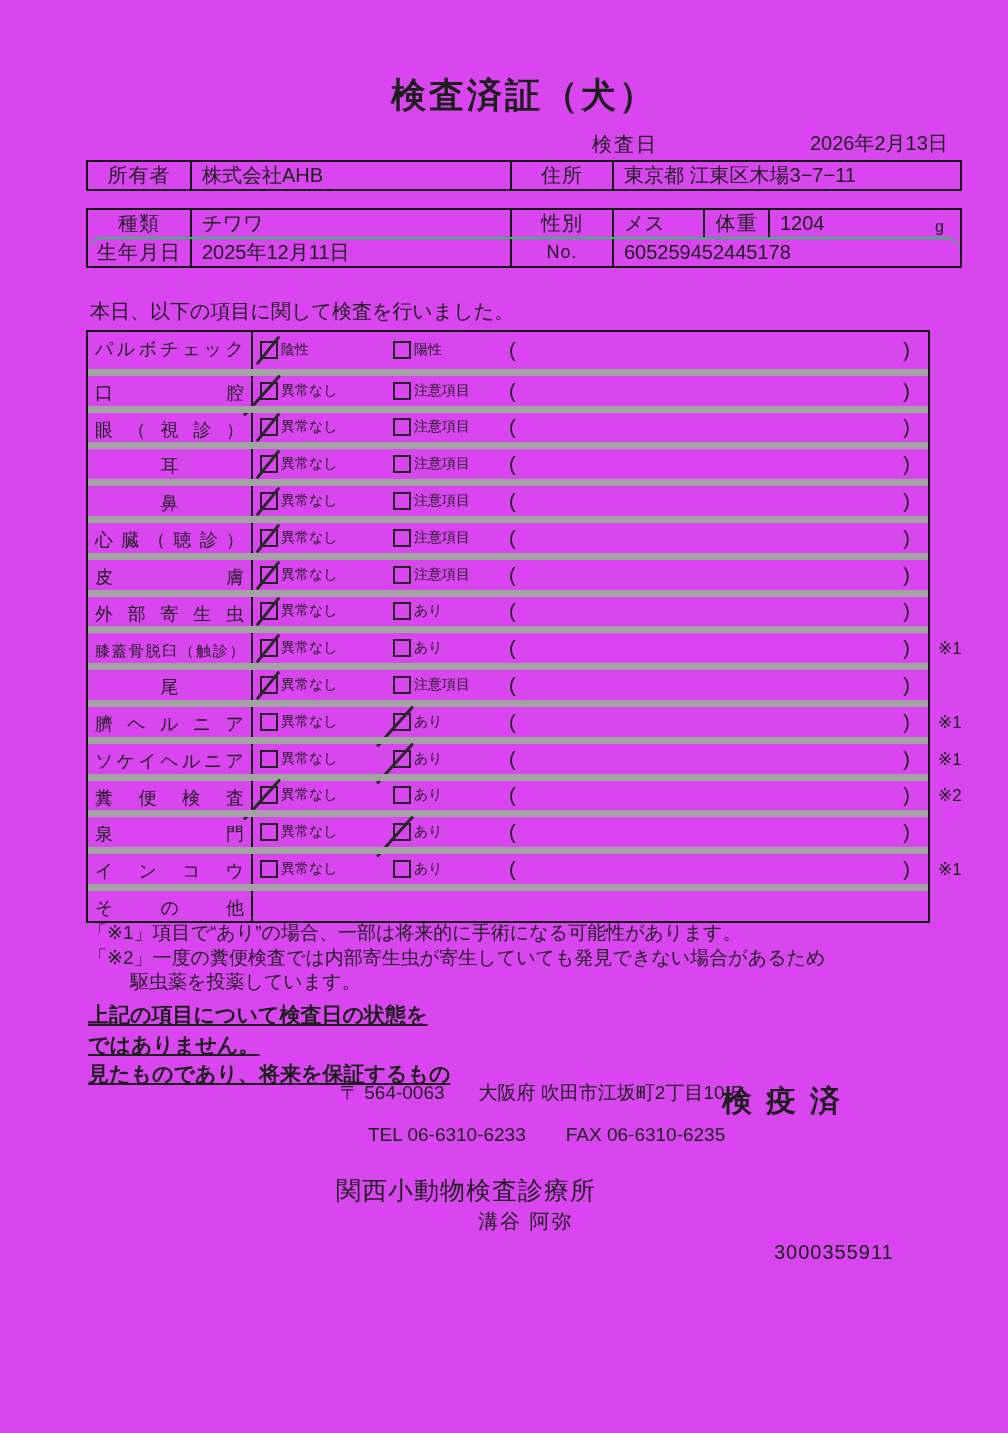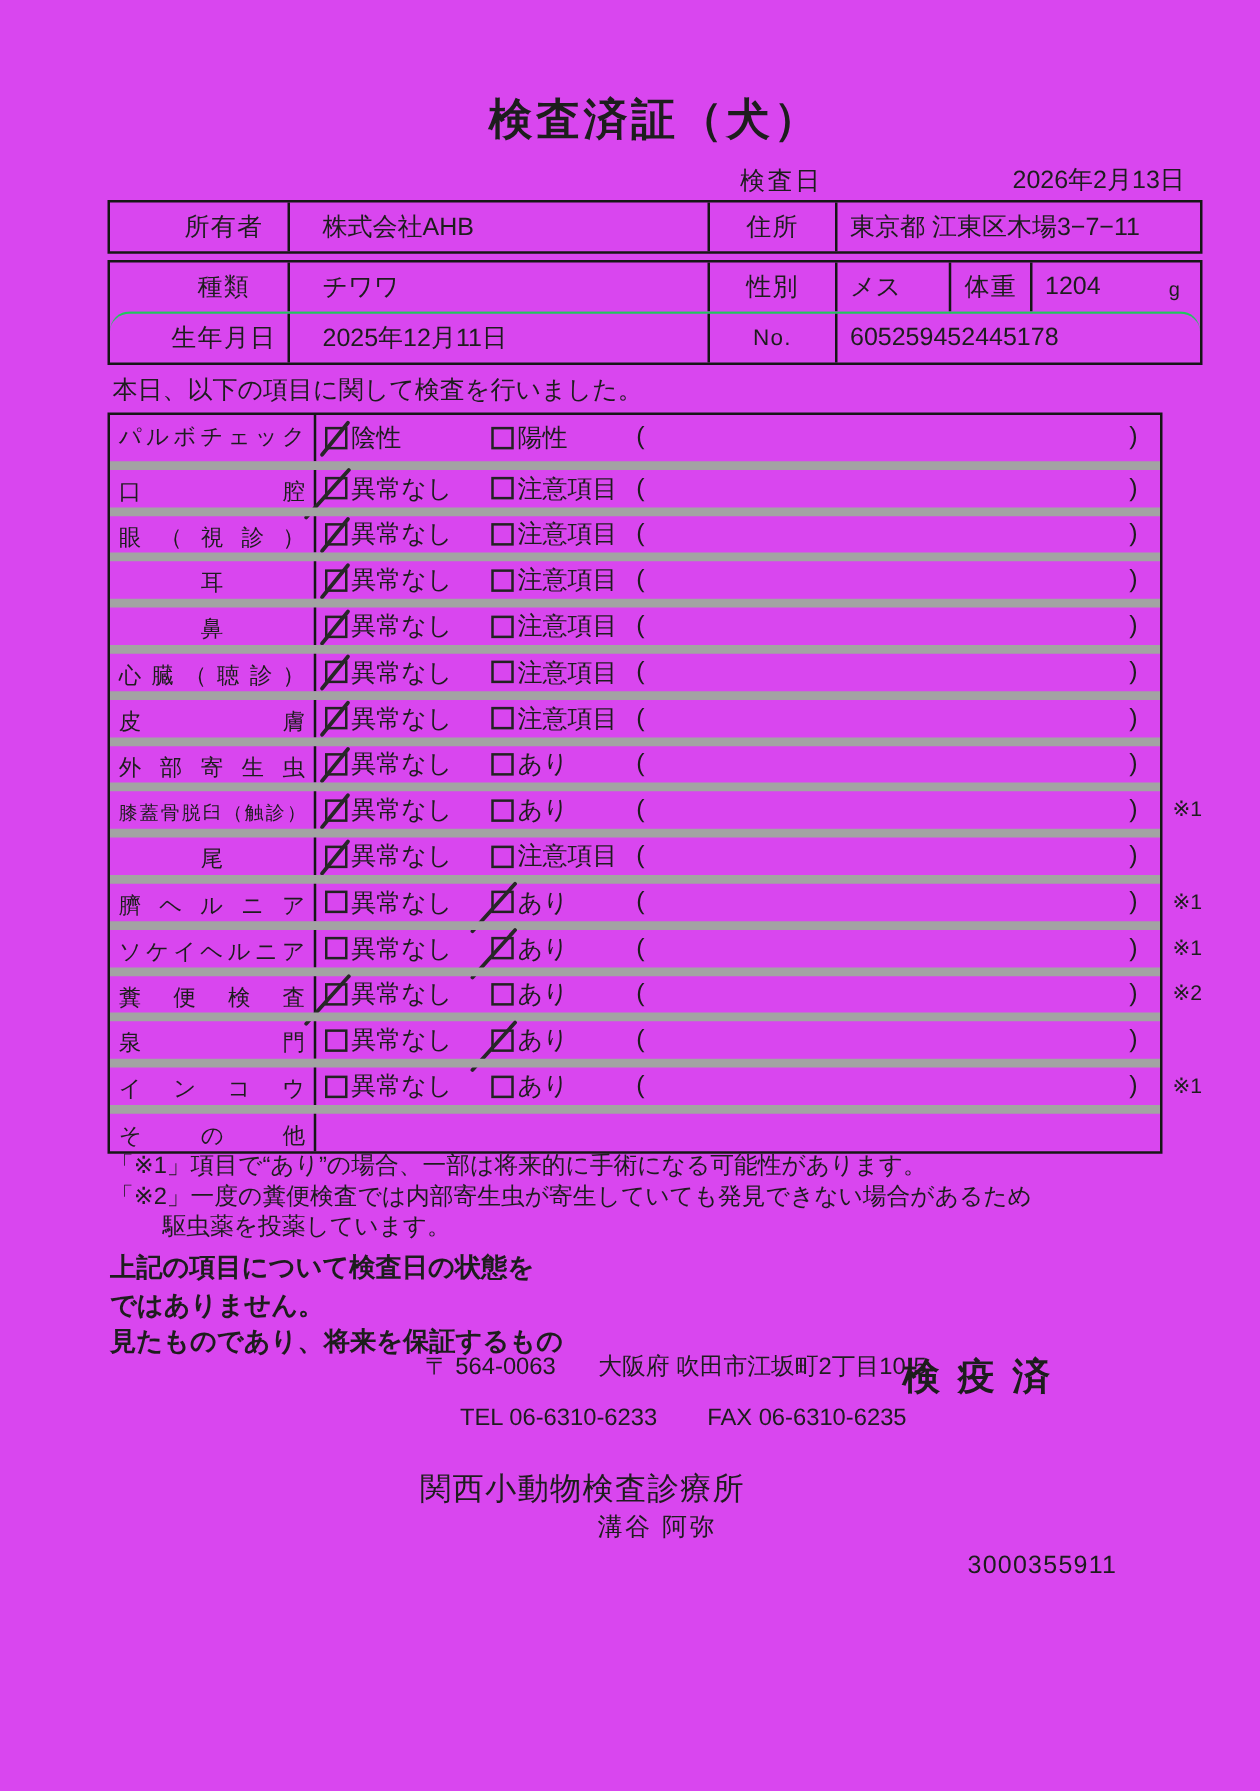--- a/index.html
+++ b/index.html
@@ -11,59 +11,59 @@
   }
   
   .doc-title{
     position:absolute;left:86px;top:72px;width:876px;
     text-align:center;font-size:35px;font-weight:700;letter-spacing:3px;
   }
   .insp-date-label{position:absolute;left:592px;top:131px;font-size:20px;letter-spacing:2px;}
   .insp-date-value{position:absolute;left:810px;top:130px;font-size:20px;}
   
   .htable{position:absolute;left:86px;width:876px;border:2px solid #161616;box-sizing:border-box;}
-  .htable .hrow{display:flex;height:39px;padding-left:40px;}
+  .htable .hrow{display:flex;height:27px;}
   .htable .hrow + .hrow{border-top:2px solid #22c55e;border-radius:16px;}
   .hcell{box-sizing:border-box;display:flex;align-items:center;font-size:20px;overflow:hidden;white-space:nowrap;}
   .hcell.lbl{justify-content:center;border-right:2px solid #161616;letter-spacing:1px;}
   .hcell.val{padding-left:10px;}
   .hcell.bordered{border-right:2px solid #161616;}
-  .w-104{width:104px;flex:none;} .w-320{width:320px;flex:none;margin-left:16px;}
+  .w-104{width:104px;flex:none;} .w-320{width:320px;flex:none;}
   .w-102{width:102px;flex:none;} .w-91{width:91px;flex:none;}
   .w-65{width:65px;flex:none;}  .w-rest{flex:1;}
   .weight-val{justify-content:space-between;padding-right:16px;gap:10px;}
   .weight-unit{font-size:16px;position:relative;top:3px;}
   
   .intro{position:absolute;left:90px;top:298px;font-size:20px;}
   
   .checklist{position:absolute;left:86px;top:330px;width:844px;border:2px solid #161616;box-sizing:border-box;}
   .check-row{display:flex;height:36.8px;position:relative;box-sizing:border-box;}
   .check-row + .check-row{border-top:7px solid #a3a3a3;}
   .row-label{
     width:165px;flex:none;box-sizing:border-box;border-right:2px solid #161616;
     font-size:18px;padding:0 7px;line-height:34px;white-space:nowrap;overflow:hidden;
   }
   .row-label.justify{text-align:justify;text-align-last:justify;}
   .row-label.center{text-align:center;}
   .row-label.compact{font-size:15px;letter-spacing:-0.5px;line-height:35px;}
   .row-content{flex:1;position:relative;}
   .cb{position:absolute;top:50%;transform:translateY(-50%);display:flex;align-items:center;gap:3px;}
   .cb.pos1{left:7px;} .cb.pos2{left:140px;}
-  .cb-label{font-size:20px;white-space:nowrap;}
+  .cb-label{font-size:14px;white-space:nowrap;}
   .box{position:relative;width:14px;height:14px;border:2px solid #222;flex:none;background:transparent;}
   .stroke{position:absolute;display:block;height:3px;background:#272727;border-radius:2px;
           width:36px;left:-12px;top:6px;transform:rotate(-51deg);}
   .box.long .stroke{width:54px;left:-27px;top:10px;transform:rotate(-48deg);}
   .paren{position:absolute;top:50%;transform:translateY(-50%);font-size:20px;}
   .paren.open{left:256px;} .paren.close{right:18px;}
   .row-note{position:absolute;left:850px;top:50%;transform:translateY(-50%);font-size:17px;white-space:nowrap;}
   
   .notes{position:absolute;left:88px;top:921px;font-size:19px;line-height:24.5px;}
   .notes .indent{padding-left:42px;}
-  .statement{position:absolute;left:88px;top:1000px;font-size:21px;font-weight:700;line-height:29.5px;}
+  .statement{position:absolute;left:88px;top:1000px;font-size:21px;font-weight:700;line-height:29.5px;text-decoration:underline;}
   .stamp{position:absolute;left:722px;top:1033px;font-size:30px;font-weight:600;letter-spacing:14px;white-space:nowrap;margin-top:48px;}
   
   .postal-line{position:absolute;left:340px;top:1080px;font-size:19px;display:flex;gap:34px;white-space:nowrap;}
   .tel-line{position:absolute;left:368px;top:1124px;font-size:19px;display:flex;gap:40px;white-space:nowrap;}
   .clinic-name{position:absolute;left:336px;top:1174px;font-size:25px;letter-spacing:1px;}
   .examiner{position:absolute;left:478px;top:1208px;font-size:20px;letter-spacing:2px;}
   .serial{position:absolute;left:774px;top:1241px;font-size:20px;letter-spacing:1px;}
 </style>
 </head>
 <body>

